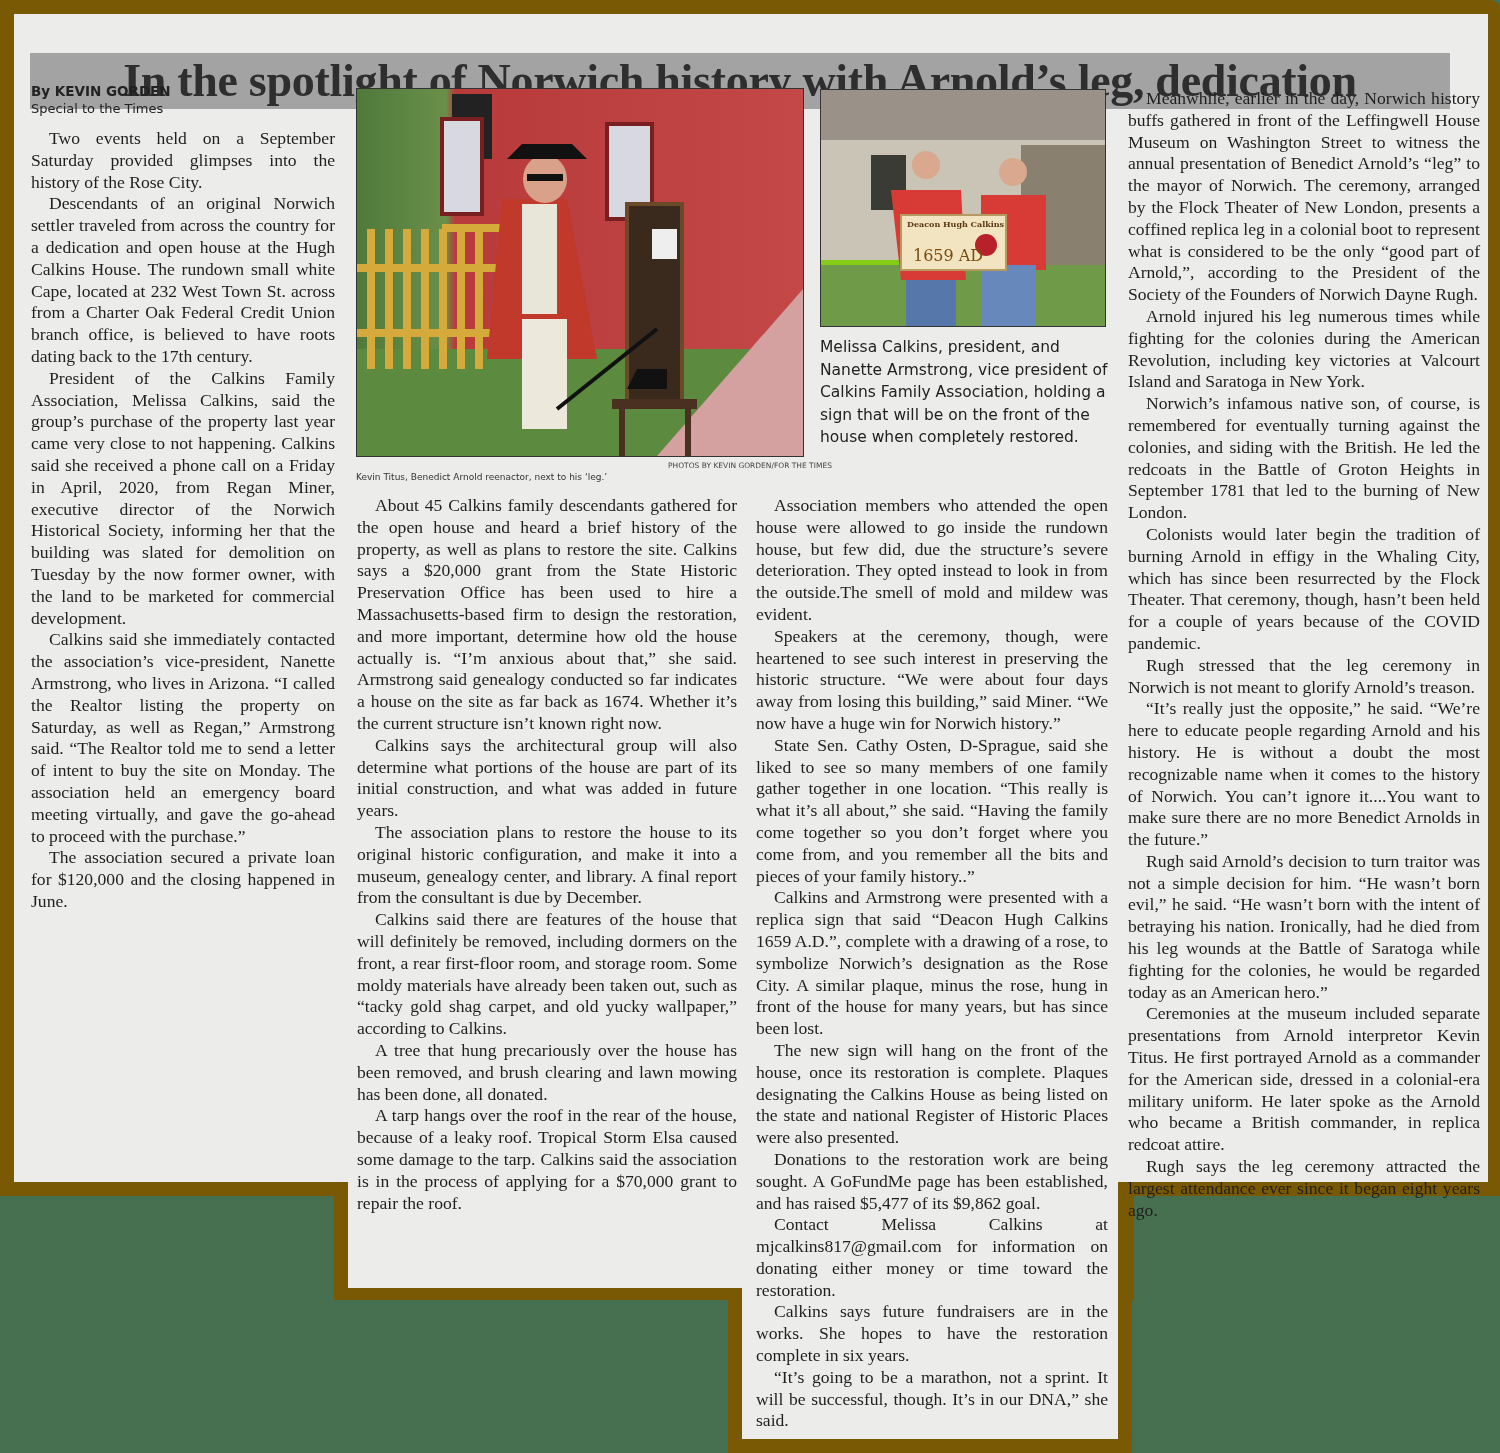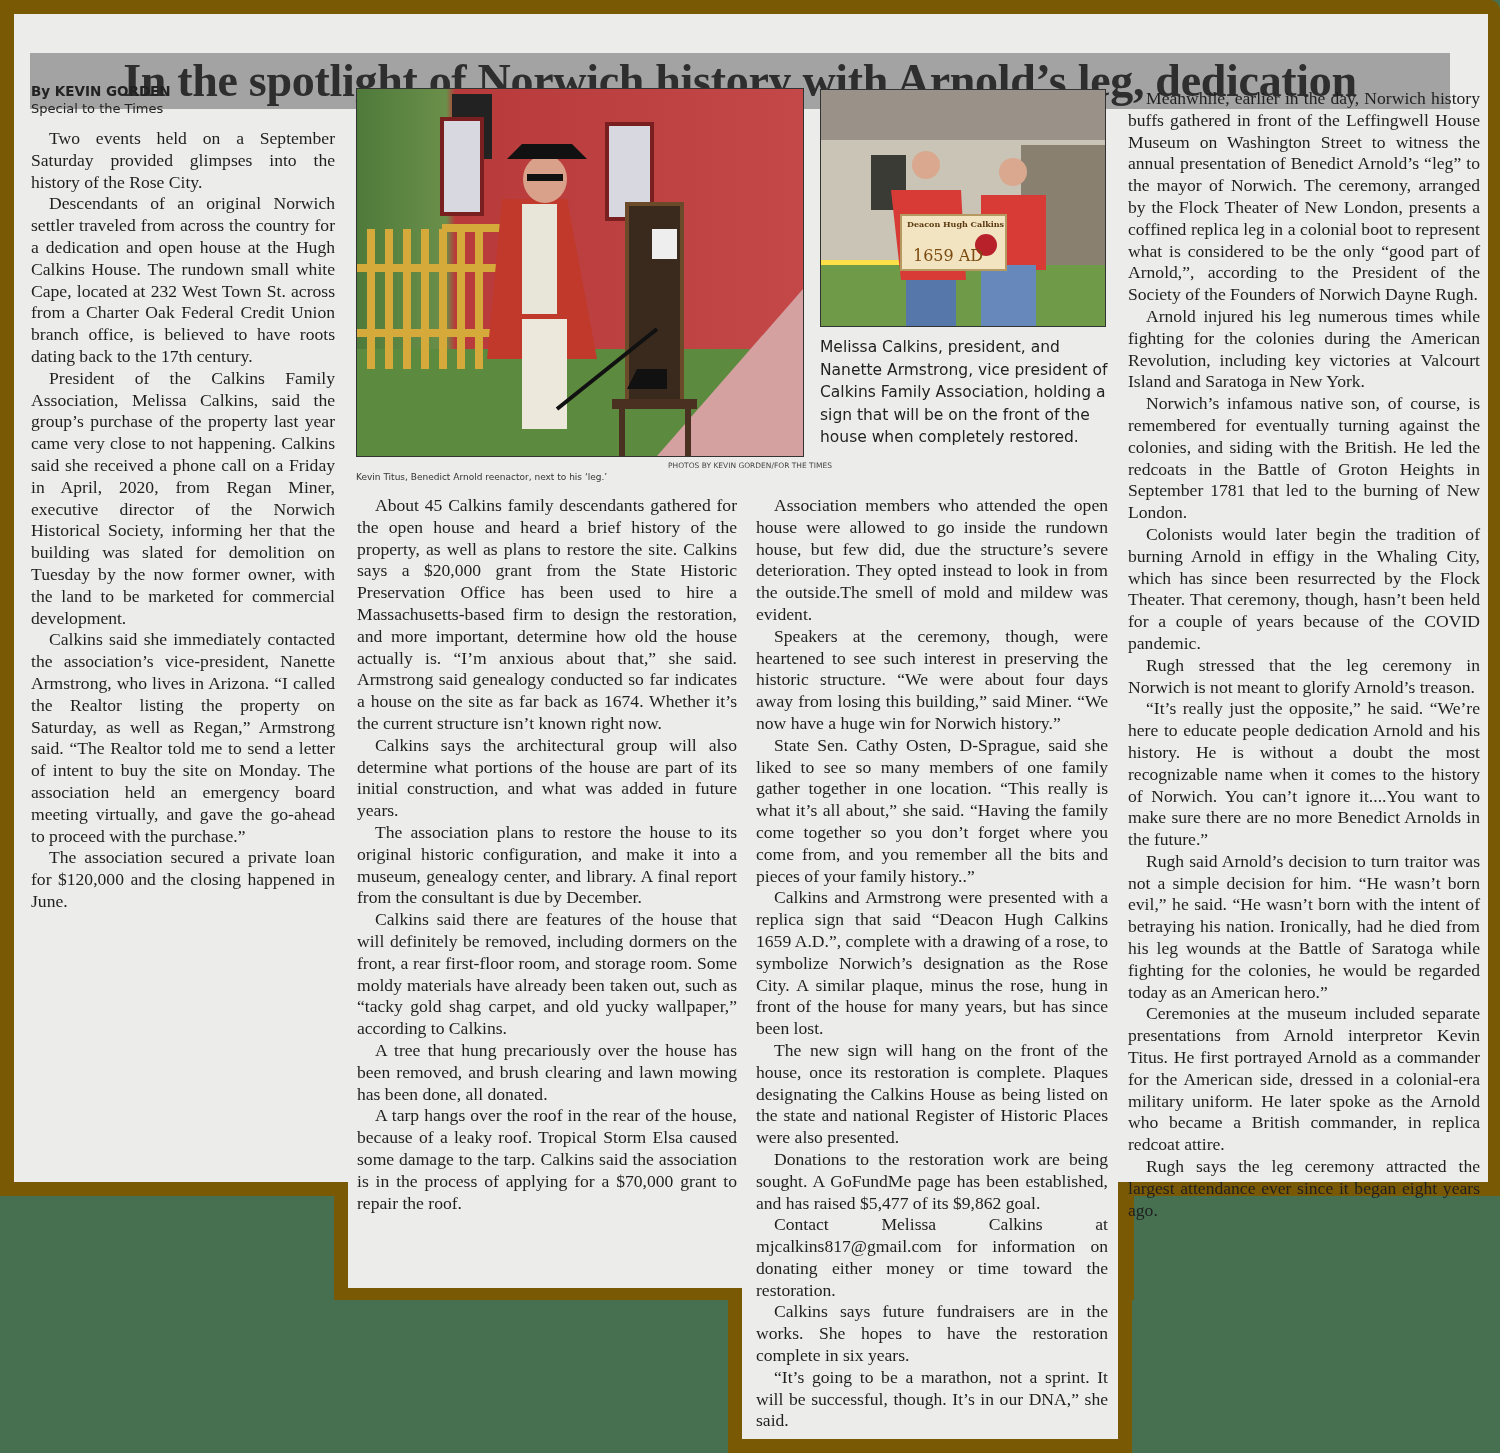--- a/index.html
+++ b/index.html
@@ -74,21 +74,21 @@
     <path d="M280 280 L310 280 L310 300 L270 300 Z" fill="#111"></path>
     <rect x="255" y="310" width="85" height="10" fill="#4a3020"></rect>
     <rect x="262" y="320" width="6" height="47" fill="#4a3020"></rect>
       <rect x="328" y="320" width="6" height="47" fill="#4a3020"></rect>
     <line x1="200" y1="320" x2="300" y2="240" stroke="#111" stroke-width="4"></line>
   </svg>
 </div>
 <div class="credit" style="left:668px;top:461px;">PHOTOS BY KEVIN GORDEN/FOR THE TIMES</div>
 <div class="caption-small" style="left:356px;top:472px;">Kevin Titus, Benedict Arnold reenactor, next to his ‘leg.’</div>
 
-<div class="photo" style="left:820px;top:89px;width:284px;height:236px;background:#fde047;">
+<div class="photo" style="left:820px;top:89px;width:284px;height:236px;background:#84cc16;">
   <svg width="284" height="236" viewBox="0 0 284 236">
     <rect x="0" y="0" width="284" height="50" fill="#9a9288"></rect>
     <rect x="0" y="50" width="284" height="120" fill="#c9c4b6"></rect>
     <rect x="50" y="65" width="35" height="55" fill="#3b3b36"></rect>
     <rect x="200" y="55" width="84" height="130" fill="#8a8070"></rect>
     <rect x="0" y="175" width="284" height="61" fill="#6f9a48"></rect>
     <circle cx="105" cy="75" r="14" fill="#d9a88e"></circle>
       <circle cx="192" cy="82" r="14" fill="#d9a88e"></circle>
     <path d="M70 100 L140 100 L145 190 L80 190 Z" fill="#d83b35"></path>
     <path d="M160 105 L225 105 L225 180 L160 180 Z" fill="#d83b35"></path>
@@ -122,17 +122,17 @@
   <p>Calkins says future fundraisers are in the works. She hopes to have the restoration complete in six years.</p>
   <p>“It’s going to be a marathon, not a sprint. It will be successful, though. It’s in our DNA,” she said.</p>
 </div>
 
 <div class="col" style="left:1128px;top:88px;width:352px;">
   <p>Meanwhile, earlier in the day, Norwich history buffs gathered in front of the Leffingwell House Museum on Washington Street to witness the annual presentation of Benedict Arnold’s “leg” to the mayor of Norwich. The ceremony, arranged by the Flock Theater of New London, presents a coffined replica leg in a colonial boot to represent what is considered to be the only “good part of Arnold,”, according to the President of the Society of the Founders of Norwich Dayne Rugh.</p>
   <p>Arnold injured his leg numerous times while fighting for the colonies during the American Revolution, including key victories at Valcourt Island and Saratoga in New York.</p>
   <p>Norwich’s infamous native son, of course, is remembered for eventually turning against the colonies, and siding with the British. He led the redcoats in the Battle of Groton Heights in September 1781 that led to the burning of New London.</p>
   <p>Colonists would later begin the tradition of burning Arnold in effigy in the Whaling City, which has since been resurrected by the Flock Theater. That ceremony, though, hasn’t been held for a couple of years because of the COVID pandemic.</p>
   <p>Rugh stressed that the leg ceremony in Norwich is not meant to glorify Arnold’s treason.</p>
-  <p>“It’s really just the opposite,” he said. “We’re here to educate people dedication Arnold and his history. He is without a doubt the most recognizable name when it comes to the history of Norwich. You can’t ignore it....You want to make sure there are no more Benedict Arnolds in the future.”</p>
+  <p>“It’s really just the opposite,” he said. “We’re here to educate people regarding Arnold and his history. He is without a doubt the most recognizable name when it comes to the history of Norwich. You can’t ignore it....You want to make sure there are no more Benedict Arnolds in the future.”</p>
   <p>Rugh said Arnold’s decision to turn traitor was not a simple decision for him. “He wasn’t born evil,” he said. “He wasn’t born with the intent of betraying his nation. Ironically, had he died from his leg wounds at the Battle of Saratoga while fighting for the colonies, he would be regarded today as an American hero.”</p>
   <p>Ceremonies at the museum included separate presentations from Arnold interpretor Kevin Titus. He first portrayed Arnold as a commander for the American side, dressed in a colonial-era military uniform. He later spoke as the Arnold who became a British commander, in replica redcoat attire.</p>
   <p>Rugh says the leg ceremony attracted the largest attendance ever since it began eight years ago.</p>
 </div>
 
 </body></html>

